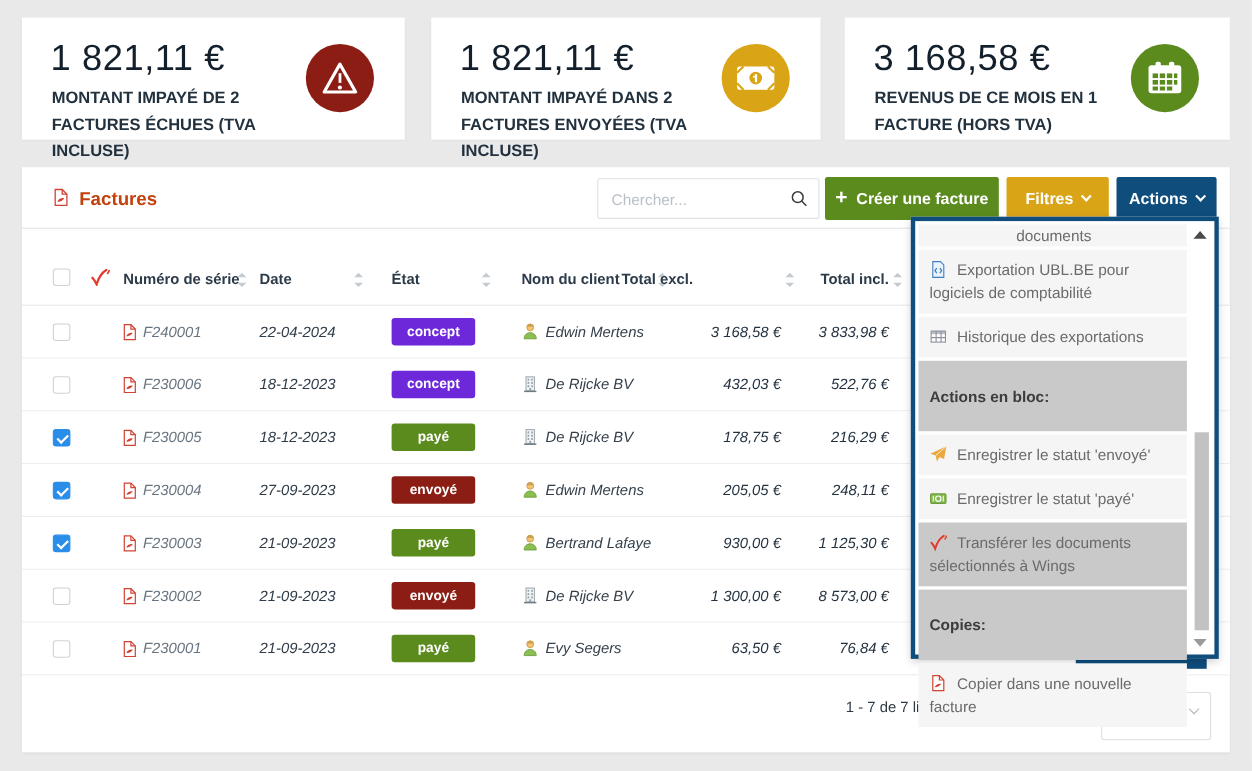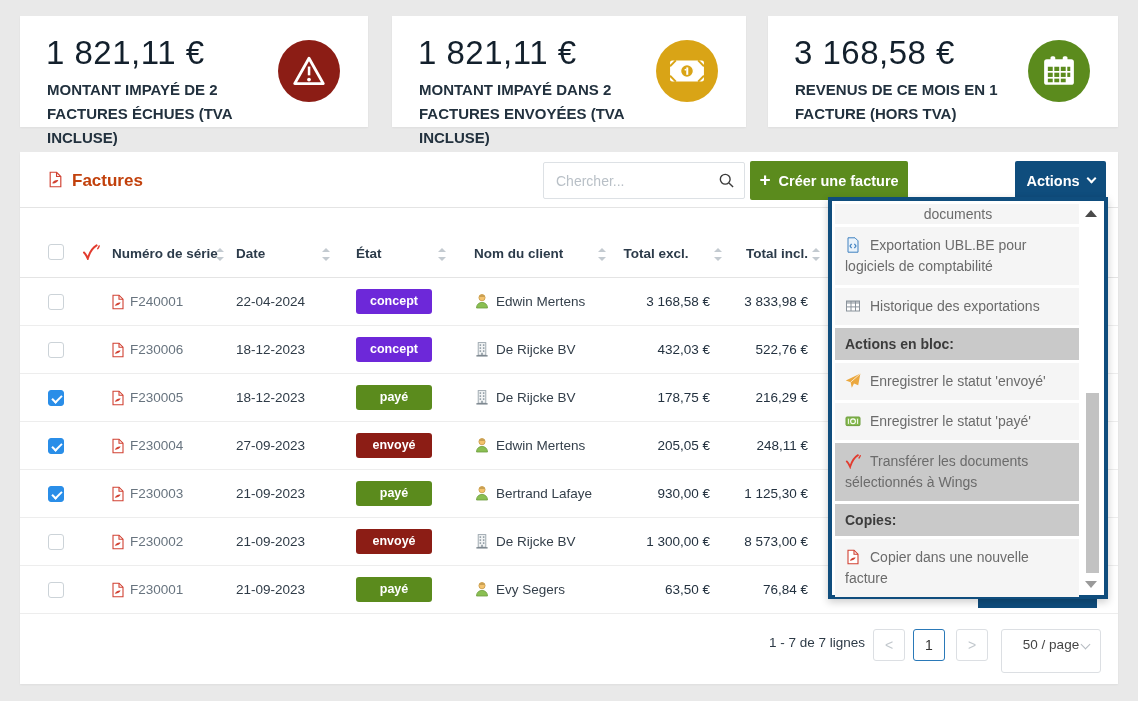--- a/index.html
+++ b/index.html
@@ -60,21 +60,21 @@
   .sort { position:absolute; top:40px; width:8px; height:13px; }
   .sort::before { content:""; position:absolute; top:0; left:0;
         border-left:4px solid transparent; border-right:4px solid transparent;
         border-bottom:4px solid #c3cad0; }
   .sort::after  { content:""; position:absolute; bottom:0; left:0;
         border-left:4px solid transparent; border-right:4px solid transparent;
         border-top:4px solid #c3cad0; }
 
   .row { position:absolute; left:0; width:1098px; height:48px;
          border-bottom:1px solid #ededed; background:#fff; }
-  .cell { position:absolute; top:16px; font-size:13.5px; color:#35404b; }
+  .cell { position:absolute; top:16px; font-size:13.5px; color:#35404b;font-style:italic; }
   .serial { left:110px; color:#68747f; }
   .date   { left:216px; color:#2f3b47; }
   .client { left:476px; color:#35404b; }
   .excl { left:570px; width:120px; text-align:right; color:#243240; }
   .incl { left:700px; width:88px;  text-align:right; color:#243240; }
   .row .ico-pdf    { position:absolute; left:90px;  top:16px; width:16px; height:16px; }
   .row .ico-client { position:absolute; left:454px; top:15px; width:16px; height:16px; }
 
   .badge { position:absolute; left:336px; top:11px; width:76px; height:25px;
            border-radius:3px; color:#fff; font-size:12.5px; font-weight:bold;
@@ -111,21 +111,21 @@
                 background:#0f4d7d; z-index:5; }
   .dropdown { position:absolute; left:828px; top:197px; width:280px; height:402px;
               background:#fff; border:4px solid #0f4d7d; z-index:10;
               box-shadow:0 3px 8px rgba(0,0,0,.2); }
   .dd-list { position:absolute; left:3px; top:3px; width:244px;
              display:flex; flex-direction:column; gap:3px; }
   .dd-item { background:#f5f5f5; color:#6b6b6b; font-size:14px; line-height:1.5;
              padding:8px 8px 8px 10px; cursor:pointer; }
   .dd-item .ico { width:16px; height:16px; vertical-align:-3px; margin-right:9px; }
   .dd-header { background:#c9c9c9; color:#3c3c3c; font-weight:bold; font-size:14px;
-               padding:8px 10px; }
+               padding:24px 10px; }
   .dd-item.hl { background:#c9c9c9; }
   .dd-clip { height:20px; overflow:hidden; }
   .dd-clip span { display:block; margin-top:-8px;text-align:center; }
   .dd-scroll-up, .dd-scroll-dn { position:absolute; right:7px; width:0; height:0;
                border-left:6px solid transparent; border-right:6px solid transparent; cursor:pointer; }
   .dd-scroll-up { top:9px;  border-bottom:7px solid #4a4a4a; }
   .dd-scroll-dn { bottom:7px; border-top:7px solid #9a9a9a; }
   .dd-thumb { position:absolute; right:5px; top:192px; width:13px; height:180px;
               background:#c2c2c2; cursor:pointer; }
 </style>
@@ -252,40 +252,44 @@
       </svg>
     <div class="panel-title">Factures</div>
     <input class="search-box" type="text" placeholder="Chercher..." style="">
     <svg class="search-ico">
         <use href="#i-search"></use>
       </svg>
     <button class="btn" id="btn-create">
       <span class="plus">+</span>
       <span>Créer une facture</span>
     </button>
+    <button class="btn" id="btn-filters">
+      <span>Filtres</span>
+        <span class="chev"></span>
+    </button>
     <button class="btn" id="btn-actions">
       <span>Actions</span>
         <span class="chev"></span>
     </button>
   </div>
 
   <div class="thead">
     <span class="cb"></span>
     <svg class="ico-wings">
         <use href="#i-wings"></use>
       </svg>
     <span class="th" style="left:92px">Numéro de série</span>
       <span class="sort" style="left:196px"></span>
     <span class="th" style="left:216px">Date</span>
       <span class="sort" style="left:302px"></span>
     <span class="th" style="left:336px">État</span>
       <span class="sort" style="left:418px"></span>
     <span class="th" style="left:454px">Nom du client</span>
       <span class="sort" style="left:578px"></span>
-    <span class="th" style="left:576px; width:120px; text-align:center">Total excl.</span>
+    <span class="th" style="left:545px; width:120px; text-align:left">Total excl.</span>
       <span class="sort" style="left:694px"></span>
     <span class="th" style="left:660px; width:128px; text-align:right">Total incl.</span>
       <span class="sort" style="left:792px"></span>
   </div>
 
   <div class="row" style="top:126px">
     <span class="cb"></span>
     <svg class="ico-pdf">
         <use href="#i-pdf"></use>
       </svg>

